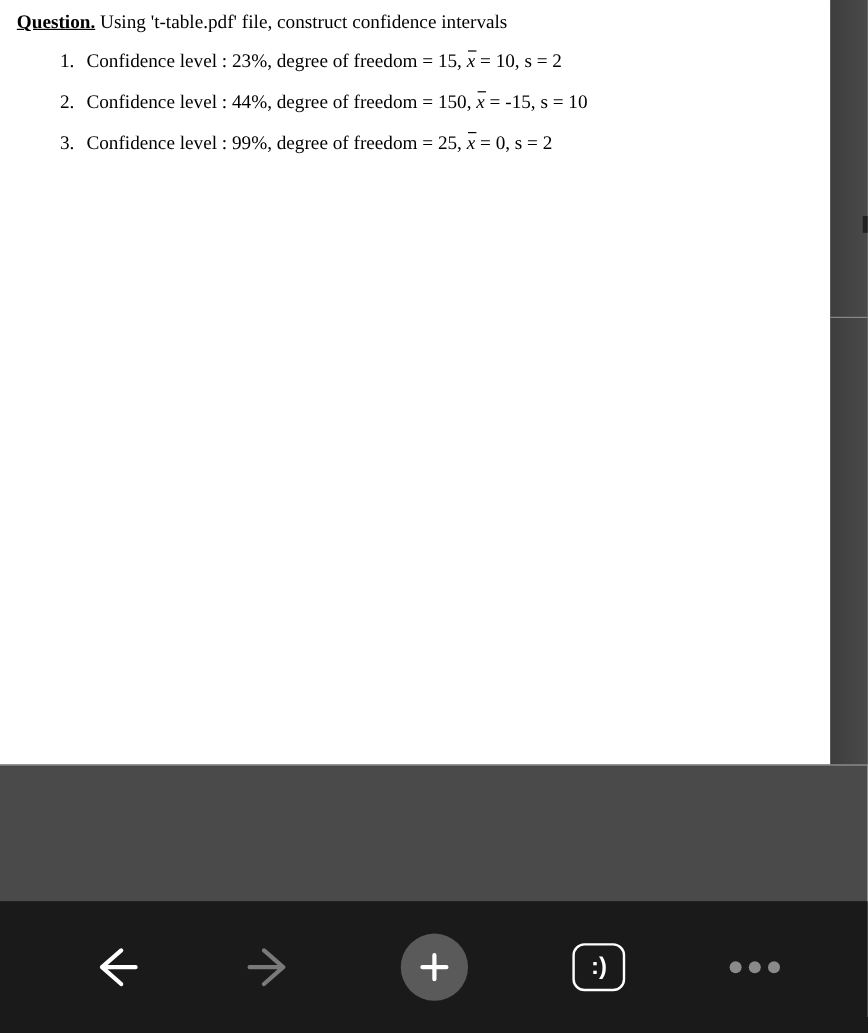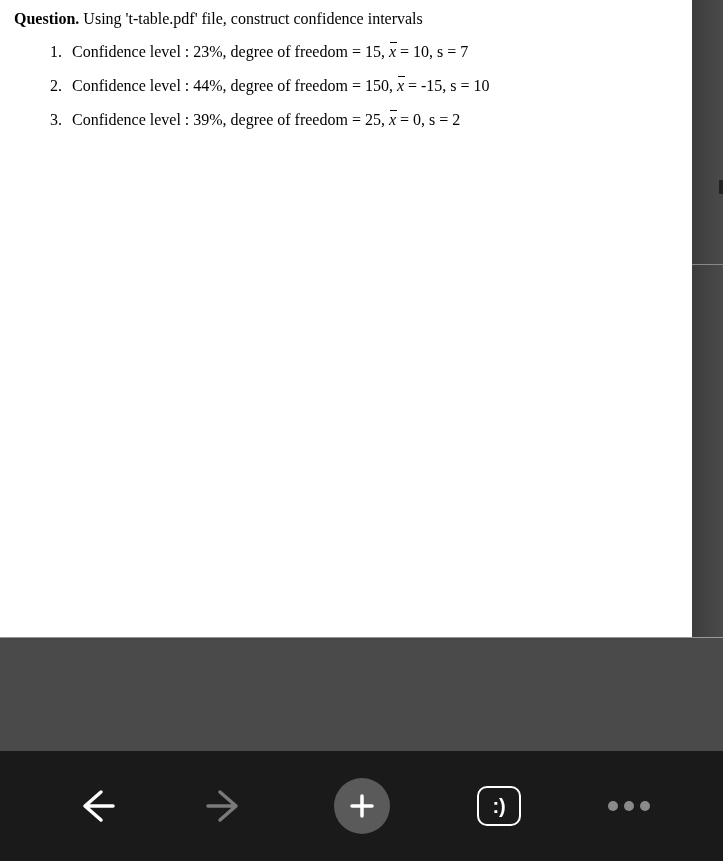--- a/index.html
+++ b/index.html
@@ -25,20 +25,21 @@
       padding: 10px 14px;
       box-shadow: 2px 0 4px rgba(0,0,0,0.3);
     }
     .question-header {
       font-size: 16px;
       color: #000;
       margin-bottom: 12px;
     }
     .question-bold {
       font-weight: bold;
+      text-decoration: underline;
     }
     .list {
       padding-left: 36px;
     }
     .list-item {
       font-size: 16px;
       color: #000;
       margin-bottom: 10px;
       line-height: 1.5;
       display: flex;
@@ -155,33 +156,33 @@
 
 <div class="document-area">
   <div class="question-header">
     <span class="question-bold">Question.</span>
     <span>Using 't-table.pdf' file, construct confidence intervals</span>
   </div>
   <div class="list">
     <div class="list-item">
       <span class="list-number">1.</span>
       <span class="list-text">
-        <span>Confidence level : 23%, degree of freedom = 15,  </span><span class="xbar">x</span><span>  = 10, s = 7</span>
+        <span>Confidence level : 23%, degree of freedom = 15,  </span><span class="xbar">x</span><span>  = 10, s = 2</span>
       </span>
     </div>
     <div class="list-item">
       <span class="list-number">2.</span>
       <span class="list-text">
         <span>Confidence level : 44%, degree of freedom = 150,  </span><span class="xbar">x</span><span>  = -15, s = 10</span>
       </span>
     </div>
     <div class="list-item">
       <span class="list-number">3.</span>
       <span class="list-text">
-        <span>Confidence level : 39%, degree of freedom = 25,  </span><span class="xbar">x</span><span>  = 0, s = 2</span>
+        <span>Confidence level : 99%, degree of freedom = 25,  </span><span class="xbar">x</span><span>  = 0, s = 2</span>
       </span>
     </div>
   </div>
 </div>
 
 <div class="right-edge">
   <div class="edge-mark"></div>
   <div class="edge-line"></div>
 </div>
 

